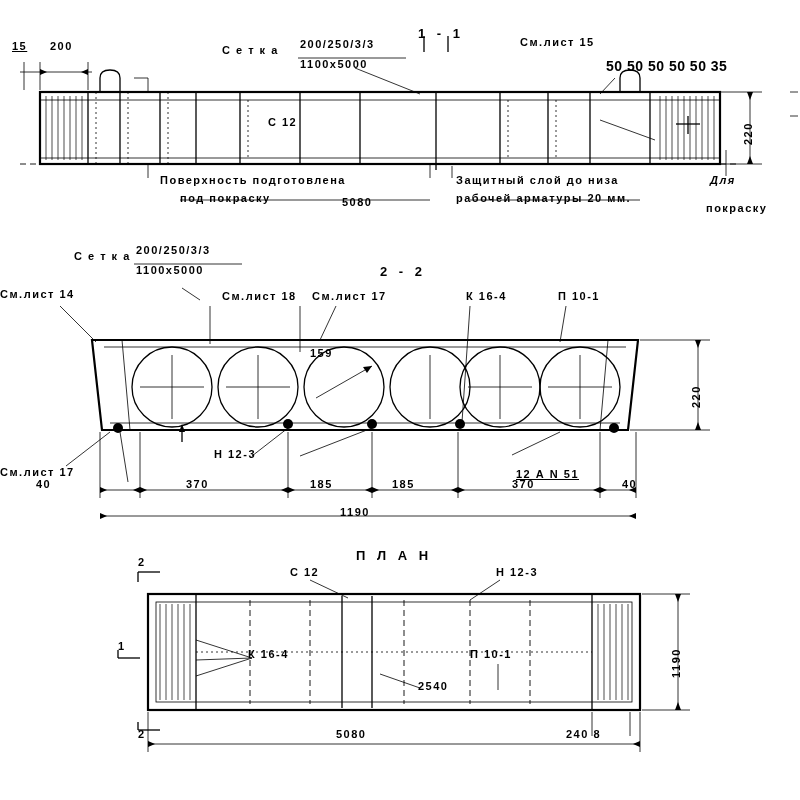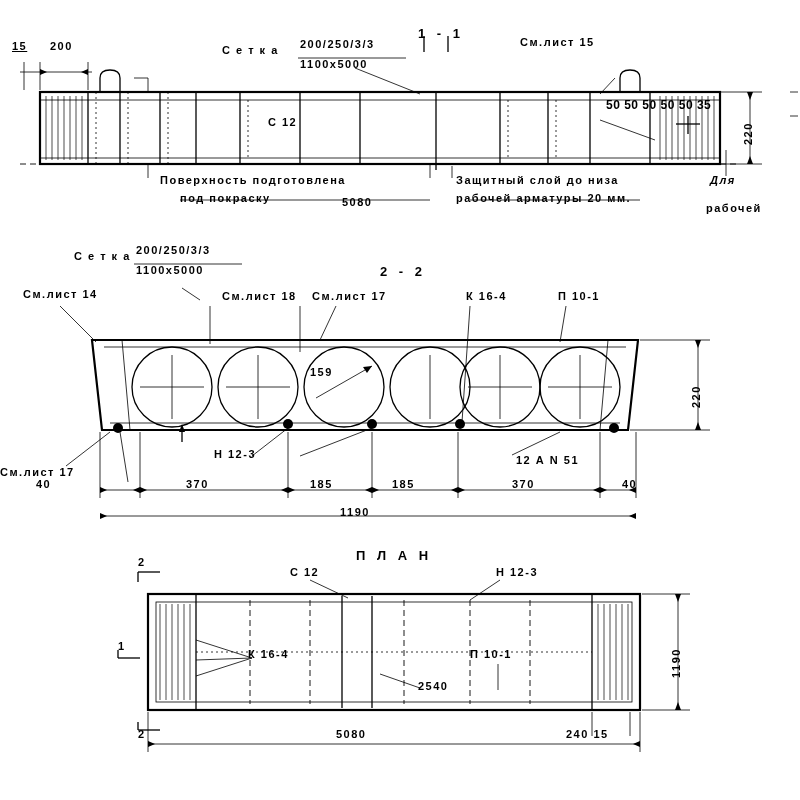--- a/index.html
+++ b/index.html
@@ -2,21 +2,21 @@
 <html><head>
 <meta charset="utf-8">
 <style>
   html,body{margin:0;padding:0;background:#fff;}
   body{width:800px;height:800px;position:relative;overflow:hidden;
        font-family:"Liberation Sans",sans-serif;color:#000;}
   #sheet{position:absolute;left:0;top:0;width:800px;height:800px;}
   .lbl{position:absolute;white-space:nowrap;font-family:"Liberation Sans",sans-serif;
        letter-spacing:1.5px;font-size:11px;color:#000;}
   .lbl.b{font-weight:bold;}
-  .lbl.xs{font-size:12px;letter-spacing:0.5px;margin-top:40px;}
+  .lbl.xs{font-size:14px;letter-spacing:0.5px;}
   .lbl.big{font-size:13px;letter-spacing:4px;font-weight:bold;}
   .lbl.rot{transform:rotate(-90deg);transform-origin:0 0;}
   svg{position:absolute;left:0;top:0;}
   .ln{stroke:#000;fill:none;}
   .th{stroke-width:2.2;}
   .md{stroke-width:1.3;}
   .tn{stroke-width:0.8;}
   .dsh{stroke-dasharray:6 4;stroke-width:0.9;}
   .dot{stroke-dasharray:2 3;stroke-width:0.8;}
   .hat{stroke-width:0.7;}
@@ -287,59 +287,59 @@
 <div class="lbl xs b" style="left:606px;top:58px;">50 50 50 50 50 35</div>
 
 <div class="lbl b" style="left:268px;top:116px;">С 12</div>
 <div class="lbl b rot" style="left:742px;top:145px;">220</div>
 
 <div class="lbl b" style="left:160px;top:174px;">Поверхность подготовлена</div>
 <div class="lbl b" style="left:160px;top:192px;margin-left:20px;">под покраску</div>
 <div class="lbl b" style="left:456px;top:174px;">Защитный слой до низа</div>
 <div class="lbl b" style="left:456px;top:192px;">рабочей арматуры 20 мм.</div>
 <div class="lbl b" style="left:710px;top:174px;font-style:italic;">Для</div>
-<div class="lbl b" style="left:706px;top:202px;">рабочей</div>
+<div class="lbl b" style="left:706px;top:202px;">покраску</div>
 <div class="lbl b" style="left:342px;top:196px;">5080</div>
 
 <div class="lbl b" style="left:74px;top:250px;">С е т к а</div>
 <div class="lbl b" style="left:136px;top:244px;">200/250/3/3</div>
 <div class="lbl b" style="left:136px;top:264px;">1100х5000</div>
 <svg width="110" height="4" style="left:134px;top:262px;">
       <line class="ln tn" x1="0" y1="2" x2="108" y2="2"></line>
     </svg>
 
 <div class="lbl big" style="left:380px;top:248px;margin-top:16px;">2 - 2</div>
 
-<div class="lbl b" style="left:0px;top:288px;padding-left:23px;">См.лист 14</div>
+<div class="lbl b" style="left:0px;top:288px;">См.лист 14</div>
 <div class="lbl b" style="left:222px;top:290px;">См.лист 18</div>
 <div class="lbl b" style="left:312px;top:290px;">См.лист 17</div>
 <div class="lbl b" style="left:466px;top:290px;">К 16-4</div>
 <div class="lbl b" style="left:558px;top:290px;">П 10-1</div>
 <div class="lbl b" style="left:0px;top:466px;">См.лист 17</div>
 
-<div class="lbl b" style="left:310px;top:366px;">159</div>
+<div class="lbl b" style="left:310px;top:347px;">159</div>
 <div class="lbl b rot" style="left:690px;top:408px;">220</div>
 
 <div class="lbl b" style="left:214px;top:448px;">Н 12-3</div>
-<div class="lbl b" style="left:516px;top:454px;">12 А N 51</div>
+<div class="lbl b" style="left:516px;top:468px;text-decoration:underline;">12 А N 51</div>
 
 <div class="lbl b" style="left:36px;top:478px;">40</div>
 <div class="lbl b" style="left:186px;top:478px;">370</div>
 <div class="lbl b" style="left:310px;top:478px;">185</div>
 <div class="lbl b" style="left:392px;top:478px;">185</div>
 <div class="lbl b" style="left:512px;top:478px;">370</div>
 <div class="lbl b" style="left:622px;top:478px;">40</div>
 <div class="lbl b" style="left:340px;top:506px;">1190</div>
 
 <div class="lbl big" style="left:356px;top:548px;">П Л А Н</div>
 <div class="lbl b" style="left:290px;top:566px;">С 12</div>
 <div class="lbl b" style="left:496px;top:566px;">Н 12-3</div>
 <div class="lbl b" style="left:248px;top:648px;">К 16-4</div>
 <div class="lbl b" style="left:470px;top:648px;">П 10-1</div>
 <div class="lbl b" style="left:418px;top:680px;">2540</div>
 <div class="lbl b rot" style="left:670px;top:678px;">1190</div>
 <div class="lbl b" style="left:336px;top:728px;">5080</div>
-<div class="lbl b" style="left:566px;top:728px;">240 15</div>
+<div class="lbl b" style="left:566px;top:728px;">240 8</div>
 <div class="lbl b" style="left:138px;top:556px;">2</div>
 <div class="lbl b" style="left:138px;top:728px;">2</div>
 <div class="lbl b" style="left:118px;top:640px;">1</div>
 
 </div>
 
 </body></html>

